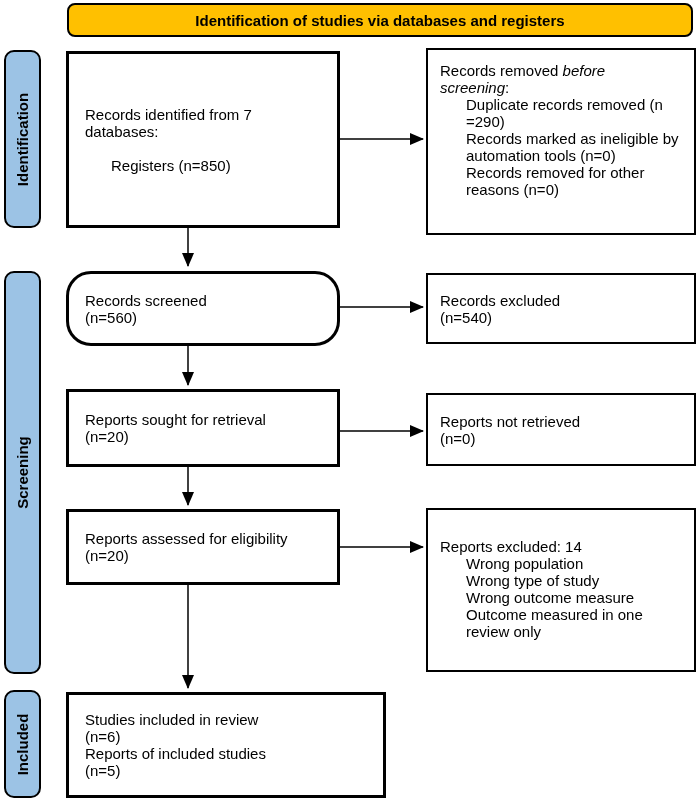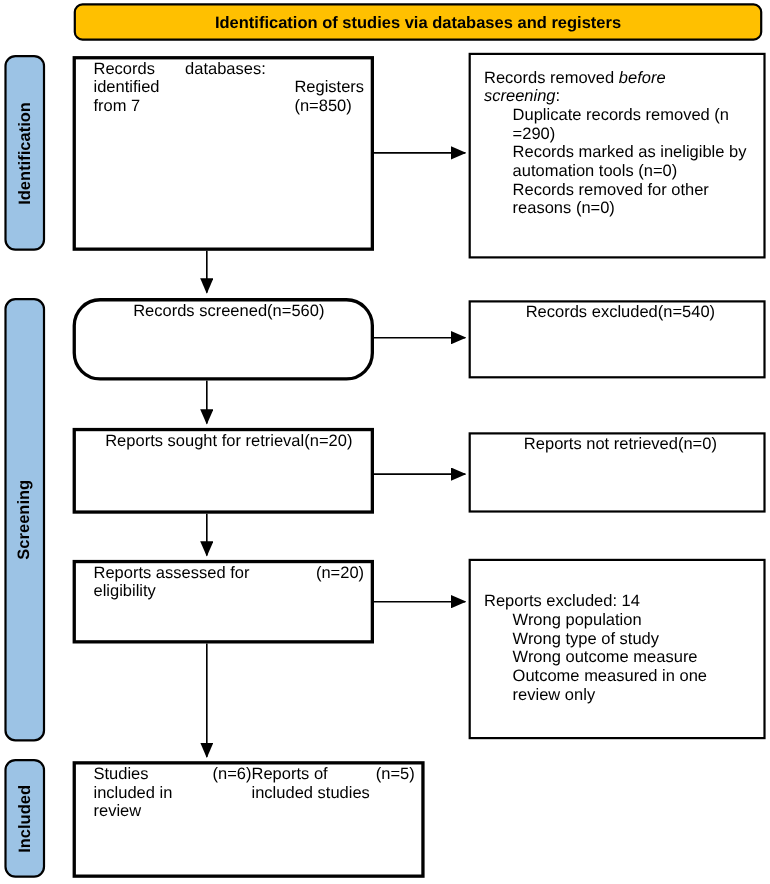--- a/index.html
+++ b/index.html
@@ -50,20 +50,21 @@
 
   .box {
     position: absolute;
     box-sizing: border-box;
     background: #ffffff;
     border: 3px solid var(--ink);
   }
   .box.thin { border-width: 2px; }
   .vcenter {
     display: flex;
+    flex-direction: column;
     justify-content: center;
     padding-left: 16px;
     padding-right: 6px;
   }
   .indent { padding-left: 26px; }
   .gap-above { margin-top: 17px; }
   .sub {
     margin-left: 26px;
     width: 219px;
   }

